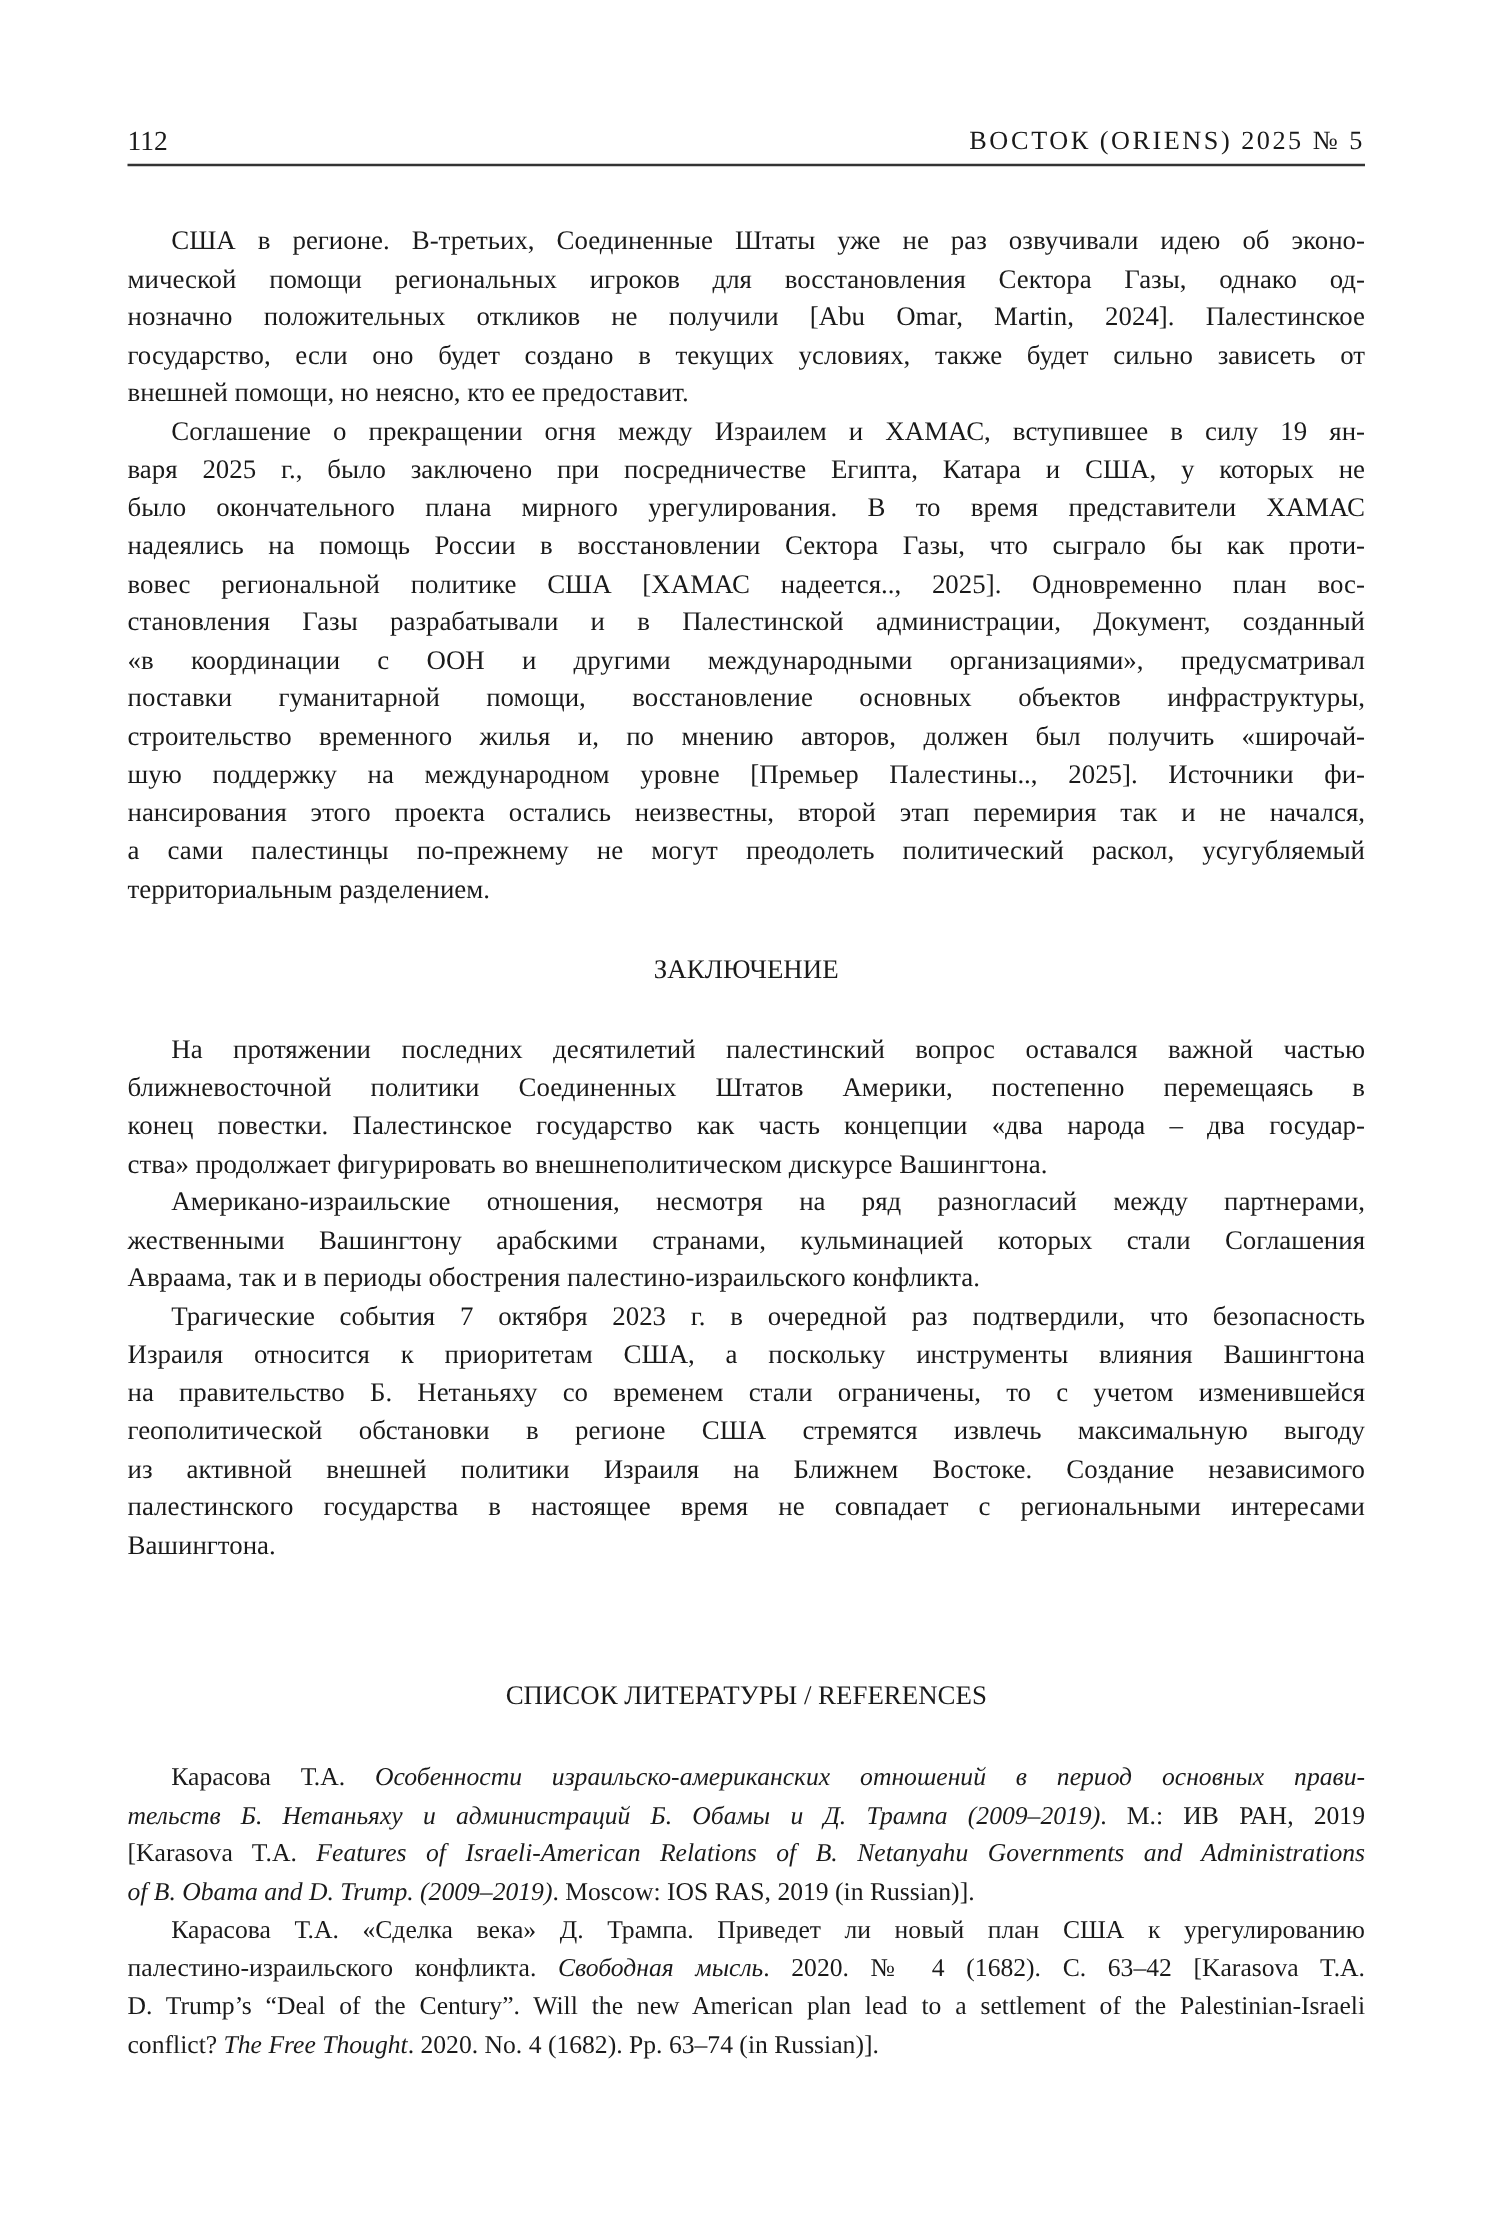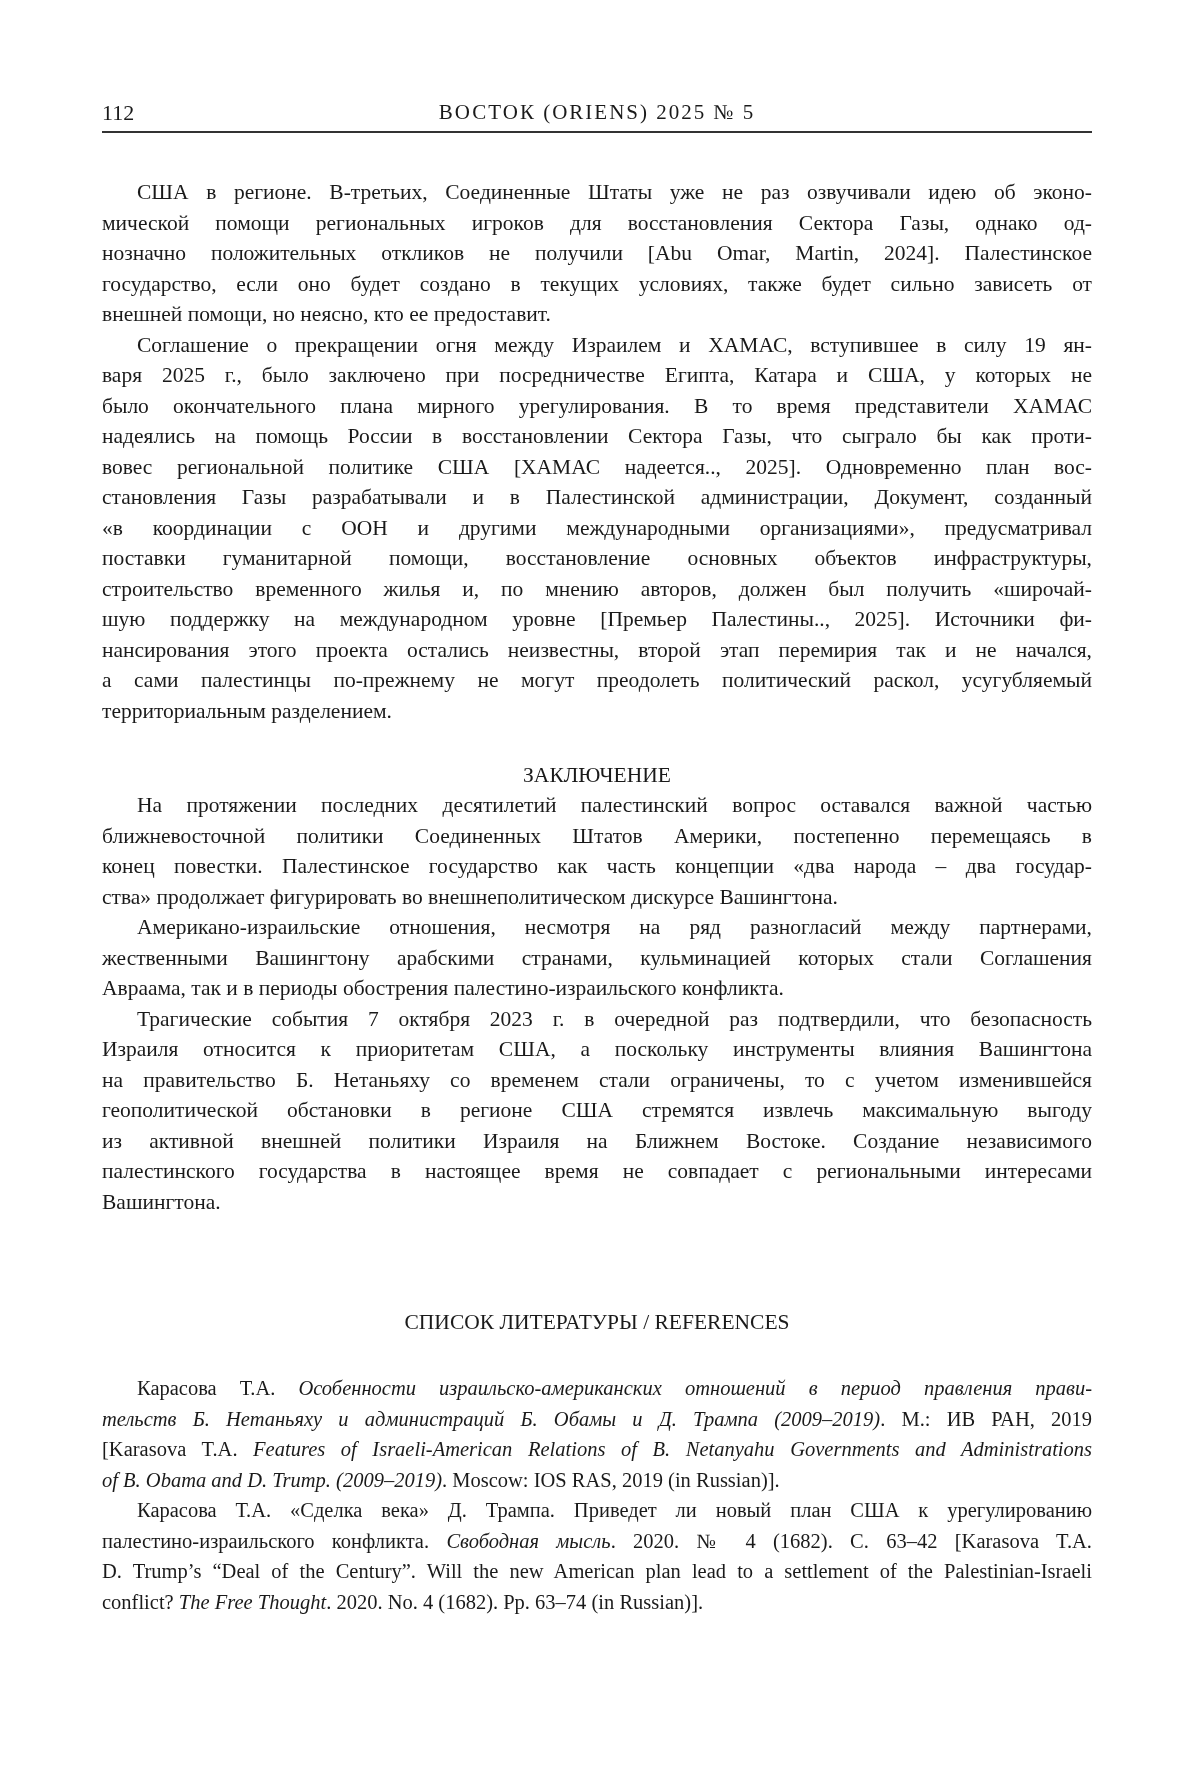--- a/index.html
+++ b/index.html
@@ -7,39 +7,39 @@
       width: 1200px; height: 1780px; position: relative; overflow: hidden;
       font-family: "Liberation Serif", "DejaVu Serif", serif;
       color: #1a1a1a;
     }
     .page { position: absolute; left: 102px; top: 0; width: 990px; }
     .running-head {
       position: absolute; top: 100px; left: 0; width: 990px; height: 32px;
     }
     .page-number { position: absolute; left: 0; top: 0; font-size: 22px; }
     .journal-title {
-      position: absolute; left: 0; right: 0; top: 0; text-align: center;
+      position: absolute; left: 0; right: 0; top: 0; text-align: right;
       font-size: 21px; letter-spacing: 2px;
     }
     .rule {
       position: absolute; top: 131px; left: 0; width: 990px; height: 0;
       border-top: 2px solid #333;
     }
     .body-text { position: absolute; top: 177px; left: 0; width: 990px; }
     .line {
       display: block; font-size: 21.5px; line-height: 30.5px; height: 30.5px;
       white-space: nowrap; text-align: justify; text-align-last: justify;
       word-spacing: 0px;
     }
     .line.last { text-align: center; text-align-last: left; }
     .indent { padding-left: 35px; }
     .heading {
       font-size: 21.5px; text-align: center; line-height: 30px;
     }
-    .h-concl { margin-top: 34px; }
+    .h-concl { margin-top: 34px; margin-bottom: 34px; }
     .h-refs { margin-top: 90px; margin-bottom: 36px; }
     .ref .line { font-size: 20.5px; line-height: 30.5px; }
     i { font-style: italic; }
   </style>
 </head>
 <body>
 
 <div class="page">
   <div class="running-head">
     <span class="page-number">112</span>
@@ -93,21 +93,21 @@
           <span class="line">геополитической обстановки в регионе США стремятся извлечь максимальную выгоду</span>
           <span class="line">из активной внешней политики Израиля на Ближнем Востоке. Создание независимого</span>
           <span class="line">палестинского государства в настоящее время не совпадает с региональными интересами</span>
           <span class="line last">Вашингтона.</span>
         </div>
       </div>
 
     <div class="heading h-refs">СПИСОК ЛИТЕРАТУРЫ / REFERENCES</div>
     <div id="ref-list">
         <div class="ref">
-          <span class="line indent"><span>Карасова Т.А. </span><i>Особенности израильско-американских отношений в период правления прави-</i></span>
+          <span class="line indent"><span>Карасова Т.А. </span><i>Особенности израильско-американских отношений в период основных прави-</i></span>
           <span class="line"><i>тельств Б. Нетаньяху и администраций Б. Обамы и Д. Трампа (2009–2019)</i><span>. М.: ИВ РАН, 2019</span></span>
           <span class="line"><span>[Karasova T.A. </span><i>Features of Israeli-American Relations of B. Netanyahu Governments and Administrations</i></span>
           <span class="line last"><i>of B. Obama and D. Trump. (2009–2019)</i><span>. Moscow: IOS RAS, 2019 (in Russian)].</span></span>
         </div>
         <div class="ref">
           <span class="line indent"><span>Карасова Т.А. «Сделка века» Д. Трампа. Приведет ли новый план США к урегулированию</span></span>
           <span class="line"><span>палестино-израильского конфликта. </span><i>Свободная мысль</i><span>. 2020. № 4 (1682). С. 63–42 [Karasova T.A.</span></span>
           <span class="line"><span>D. Trump’s “Deal of the Century”. Will the new American plan lead to a settlement of the Palestinian-Israeli</span></span>
           <span class="line last"><span>conflict? </span><i>The Free Thought</i><span>. 2020. No. 4 (1682). Pp. 63–74 (in Russian)].</span></span>
         </div>

